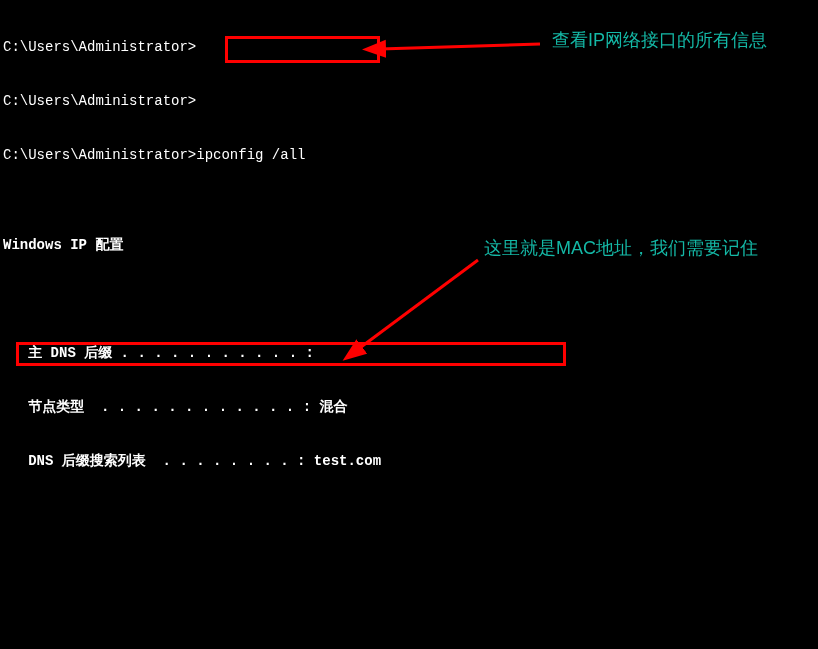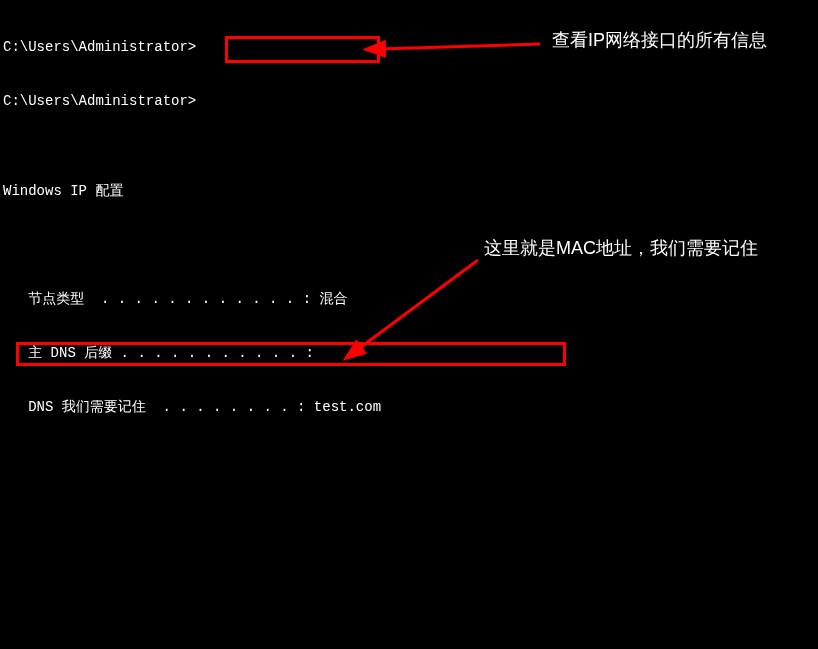--- a/index.html
+++ b/index.html
@@ -15,54 +15,55 @@
     overflow: hidden;
     position: relative;
   }
   .terminal {
     position: absolute;
     left: 3px;
     top: 2px;
     white-space: pre;
   }
   .prompt-line { display: block; }
-  .cfg-line { display: block; }
+  .cfg-line { display: block; font-weight: bold; }
   
   .rect {
     position: absolute;
     border: 3px solid #ff0000;
     box-sizing: border-box;
     pointer-events: none;
   }
   .arrow {
     position: absolute;
     pointer-events: none;
   }
   .annotation {
     position: absolute;
-    color: #ffffff;
+    color: #14b8a6;
     font-family: "Microsoft YaHei", "SimSun", sans-serif;
     font-size: 18px;
     line-height: 24px;
     pointer-events: none;
   }
 </style>
 </head>
 <body>
 
 <div class="terminal">
   <span class="prompt-line">C:\Users\Administrator&gt;</span>
   <span class="prompt-line">C:\Users\Administrator&gt;</span>
+  <span class="prompt-line"><span>C:\Users\Administrator&gt;</span><span>ipconfig /all</span></span>
   <span class="cfg-line"></span>
   <span class="cfg-line">Windows IP 配置</span>
   <span class="cfg-line"></span>
 
+  <span class="cfg-line"><span>   主 DNS 后缀 . . . . . . . . . . . : </span><span></span></span>
   <span class="cfg-line"><span>   节点类型  . . . . . . . . . . . . : </span><span>混合</span></span>
-  <span class="cfg-line"><span>   主 DNS 后缀 . . . . . . . . . . . : </span><span></span></span>
-  <span class="cfg-line"><span>   DNS 我们需要记住  . . . . . . . . : </span><span>test.com</span></span>
+  <span class="cfg-line"><span>   DNS 后缀搜索列表  . . . . . . . . : </span><span>test.com</span></span>
 
   <span class="cfg-line"></span>
   
   <span class="cfg-line"></span>
 
   
   
   
   
   

